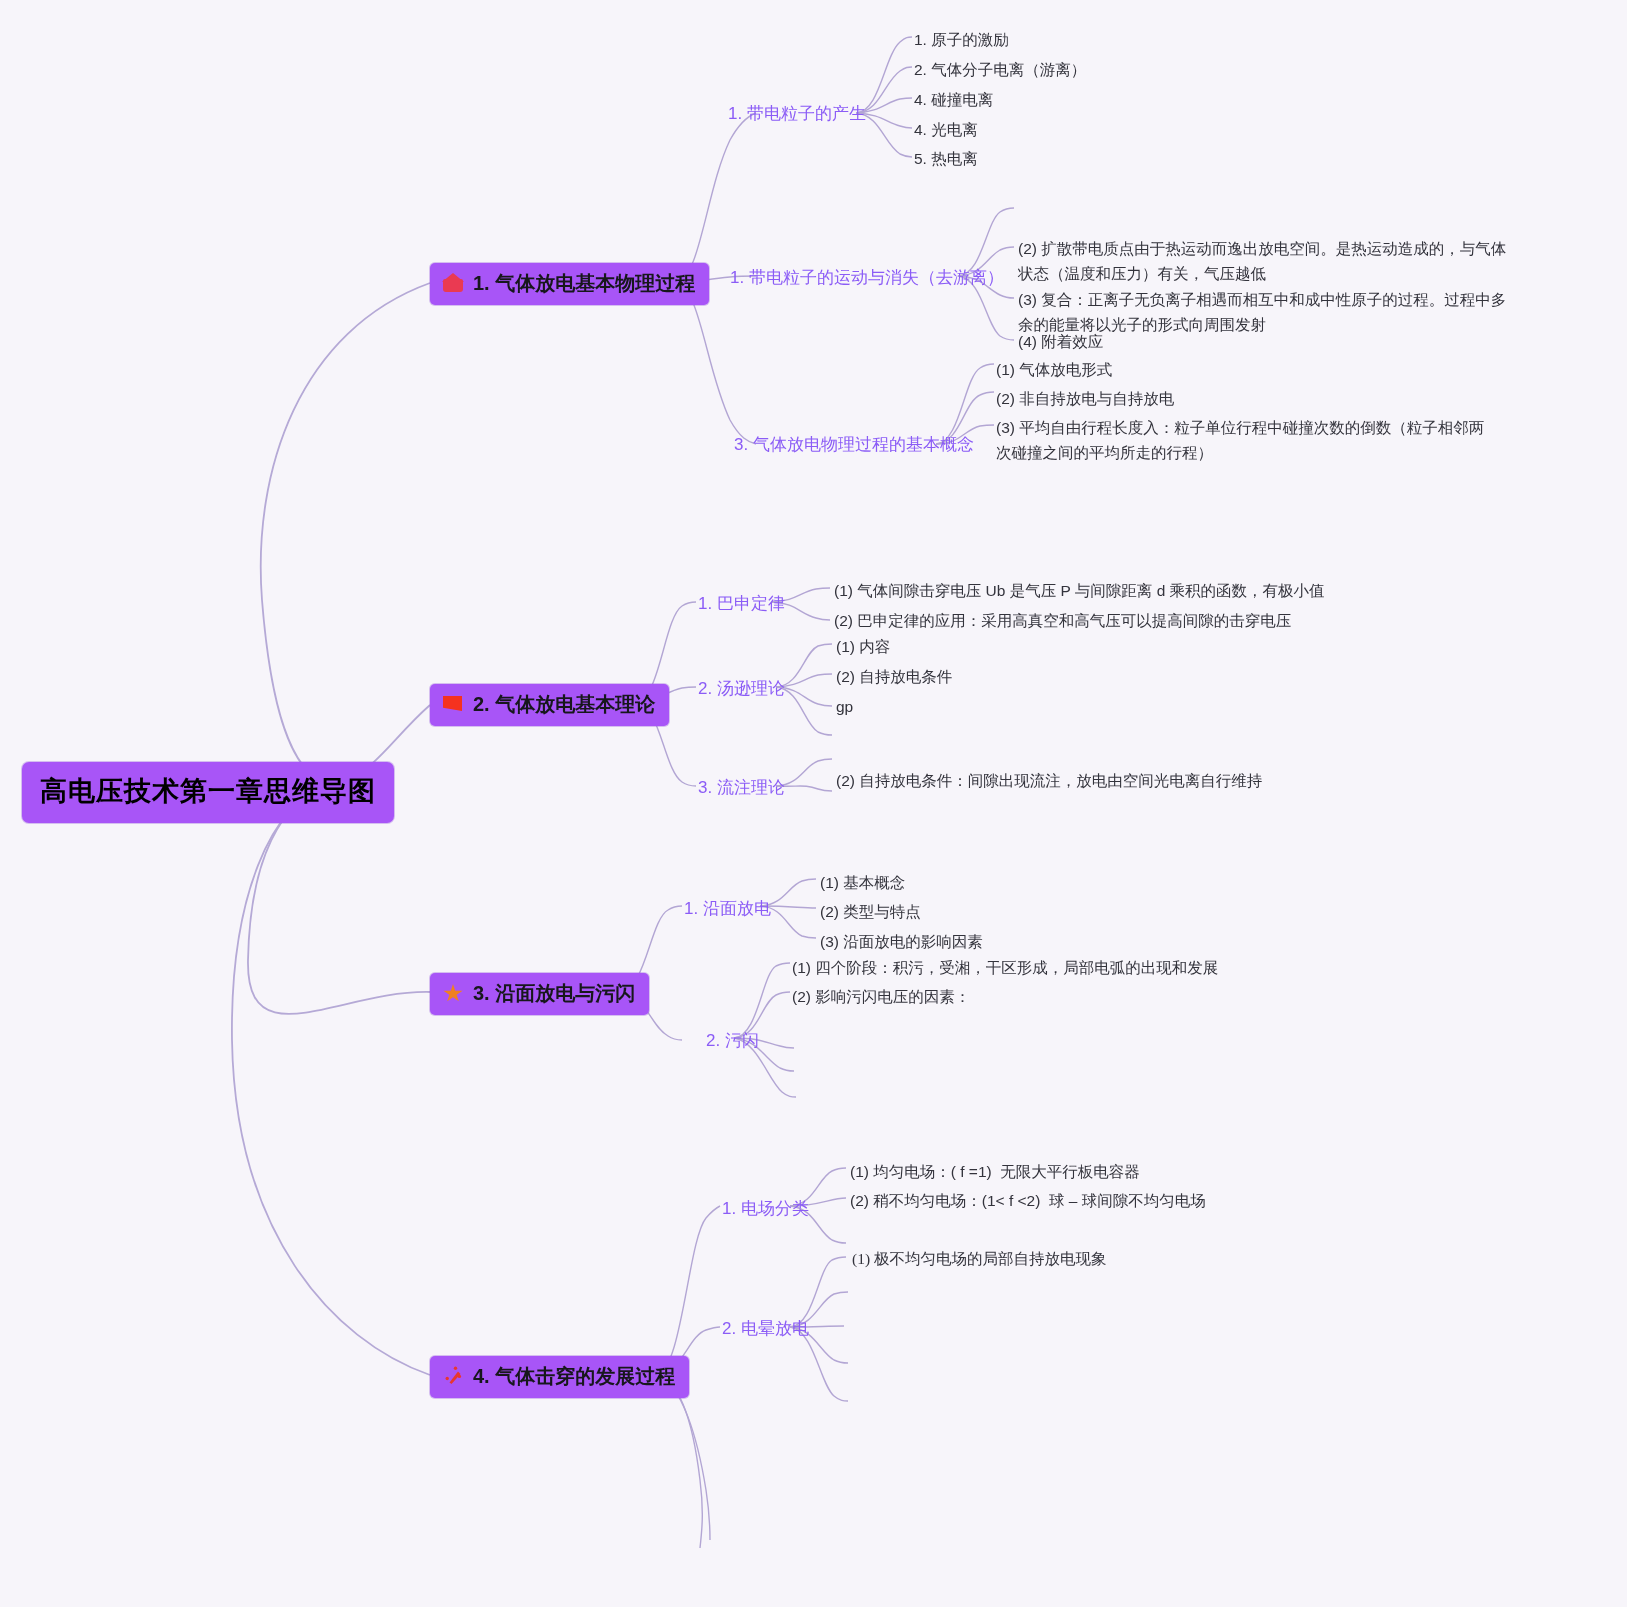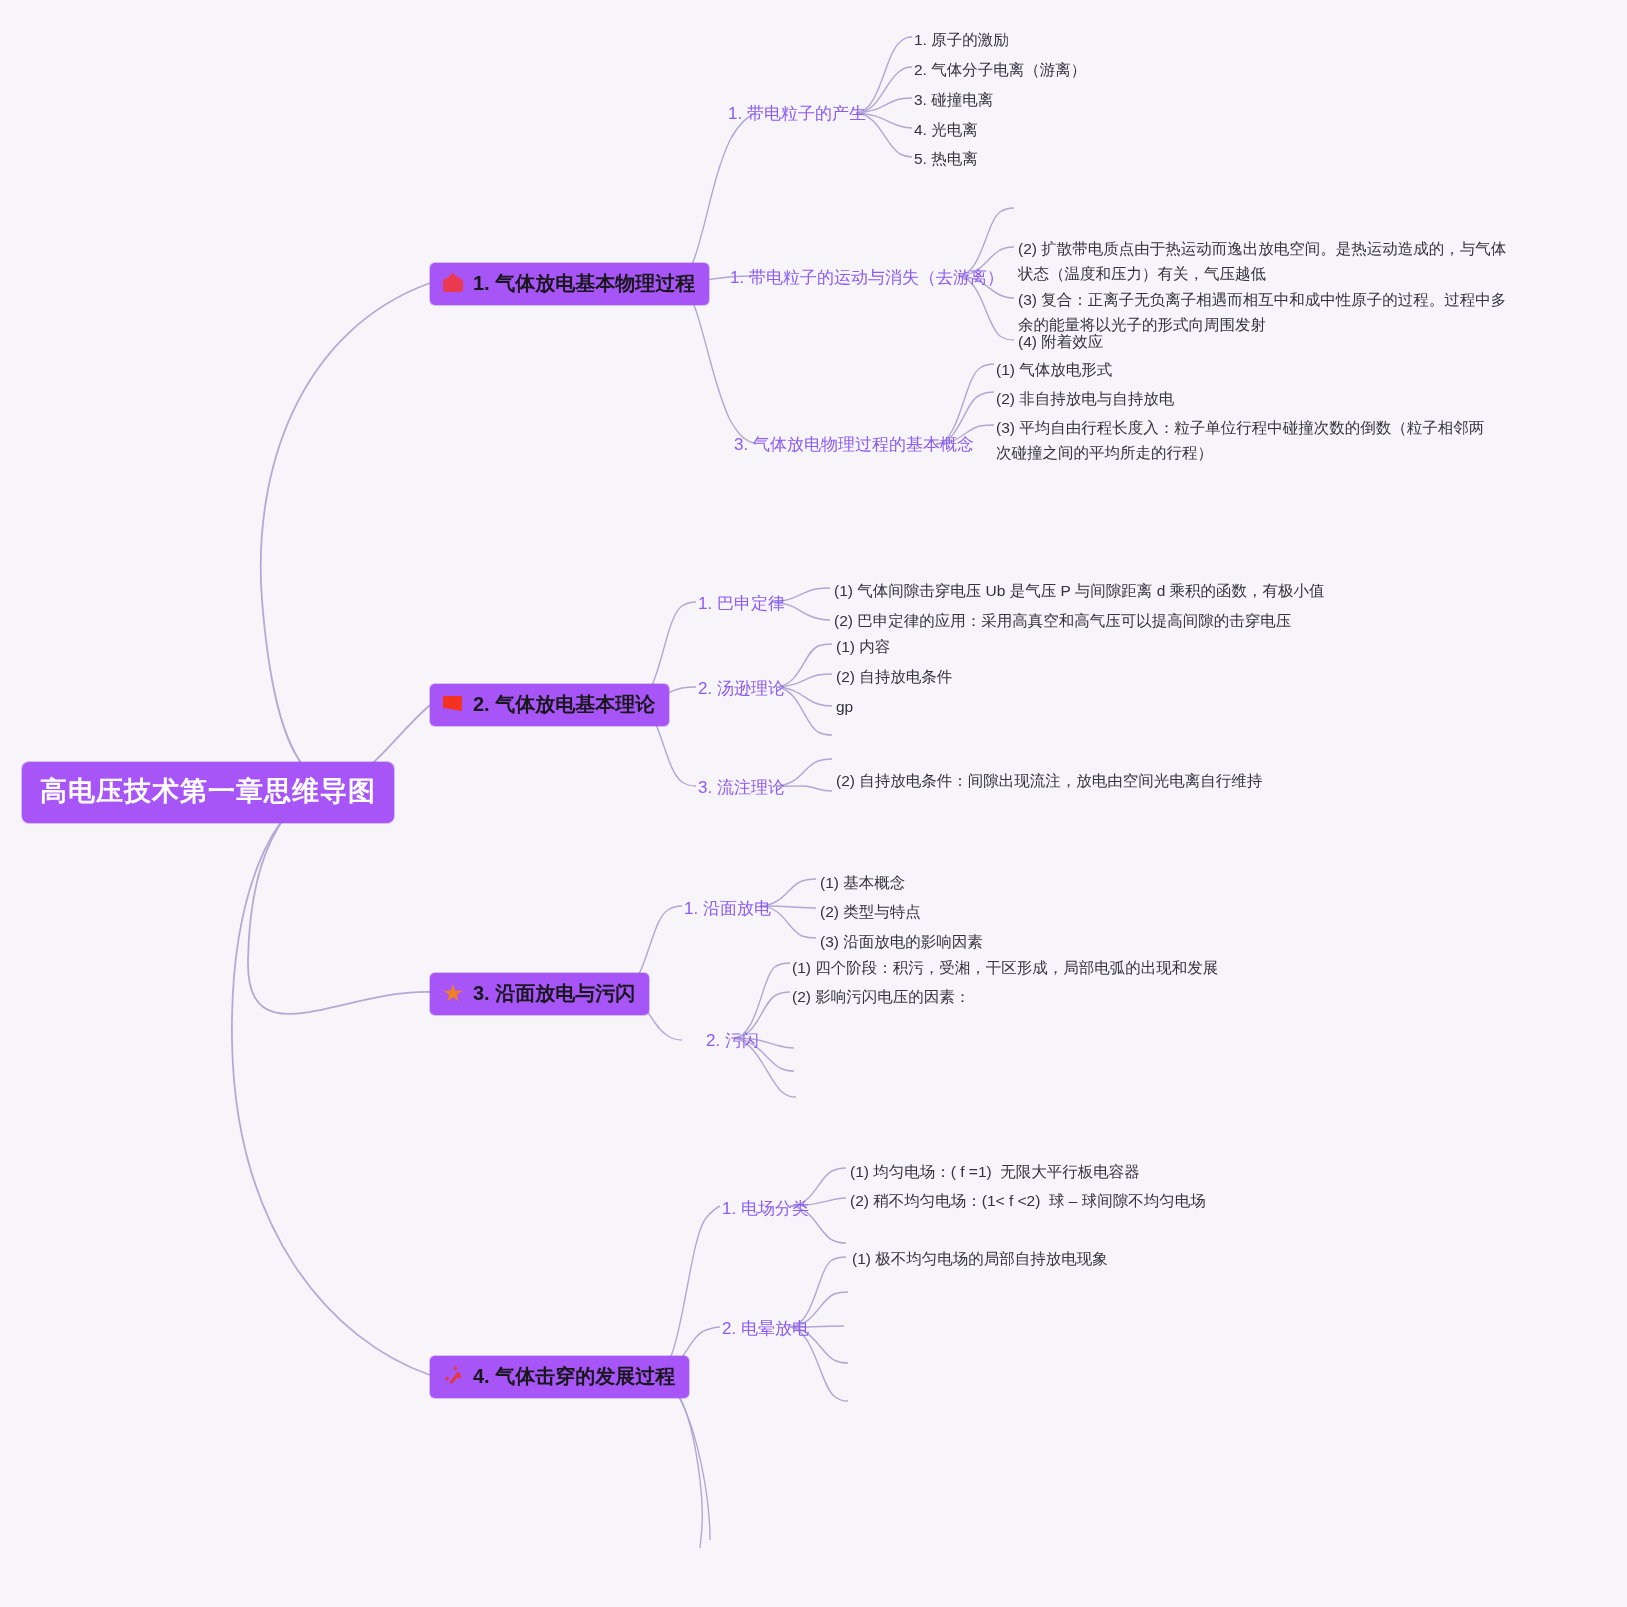--- a/index.html
+++ b/index.html
@@ -45,21 +45,21 @@
   }
 
   
   .root-node {
     background: #a855f7;
     border-radius: 7px;
     padding: 9px 18px 11px 18px;
     font-size: 27px;
     font-weight: bold;
     letter-spacing: 1px;
-    color: #ffffff;
+    color: #000000;
     box-shadow: 0 0 0 1px rgba(150,90,220,.35);
   }
 
   
   .branch-node {
     background: #a855f7;
     border-radius: 5px;
     padding: 5px 14px 7px 12px;
     font-size: 20px;
     font-weight: 600;
@@ -214,21 +214,21 @@
   <div class="node root-node" style="left:22px; top:762px;">高电压技术第一章思维导图</div>
 
   <div class="node branch-node" style="left:430px; top:263px;">
     <span class="b-ico ico-house"></span>
     <span>1. 气体放电基本物理过程</span>
   </div>
 
   <div class="node l2" style="left:728px; top:101px;">1. 带电粒子的产生</div>
   <div class="node l3" style="left:914px; top:27px;">1. 原子的激励</div>
   <div class="node l3" style="left:914px; top:57px;">2. 气体分子电离（游离）</div>
-  <div class="node l3" style="left:914px; top:87px;">3. 碰撞电离</div>
+  <div class="node l3" style="left:914px; top:87px;">4. 碰撞电离</div>
   <div class="node l3" style="left:914px; top:117px;">4. 光电离</div>
   <div class="node l3" style="left:914px; top:146px;">5. 热电离</div>
 
   <div class="node l2" style="left:730px; top:265px;">1. 带电粒子的运动与消失（去游离）</div>
   <div class="node l3 wrap" style="left:1018px; top:236px; width:495px;">(2) 扩散带电质点由于热运动而逸出放电空间。是热运动造成的，与气体状态（温度和压力）有关，气压越低</div>
   <div class="node l3 wrap" style="left:1018px; top:287px; width:500px;">(3) 复合：正离子无负离子相遇而相互中和成中性原子的过程。过程中多余的能量将以光子的形式向周围发射</div>
   <div class="node l3" style="left:1018px; top:329px;">(4) 附着效应</div>
 
   <div class="node l2" style="left:734px; top:432px;">3. 气体放电物理过程的基本概念</div>
   <div class="node l3" style="left:996px; top:357px;">(1) 气体放电形式</div>
@@ -277,15 +277,15 @@
       </svg>
     </span>
     <span>4. 气体击穿的发展过程</span>
   </div>
 
   <div class="node l2" style="left:722px; top:1196px;">1. 电场分类</div>
   <div class="node l3" style="left:850px; top:1159px;">(1) 均匀电场：( f =1)  无限大平行板电容器</div>
   <div class="node l3" style="left:850px; top:1188px;">(2) 稍不均匀电场：(1&lt; f &lt;2)  球 – 球间隙不均匀电场</div>
 
   <div class="node l2" style="left:722px; top:1316px;">2. 电晕放电</div>
-  <div class="node l3" style="left:852px; top:1246px;">(1) 极不均匀电场的局部自持放电现象</div>
+  <div class="node l3" style="left:852px; top:1246px;font-family:Liberation Serif, serif;">(1) 极不均匀电场的局部自持放电现象</div>
 
 </div>
 
 </body></html>

